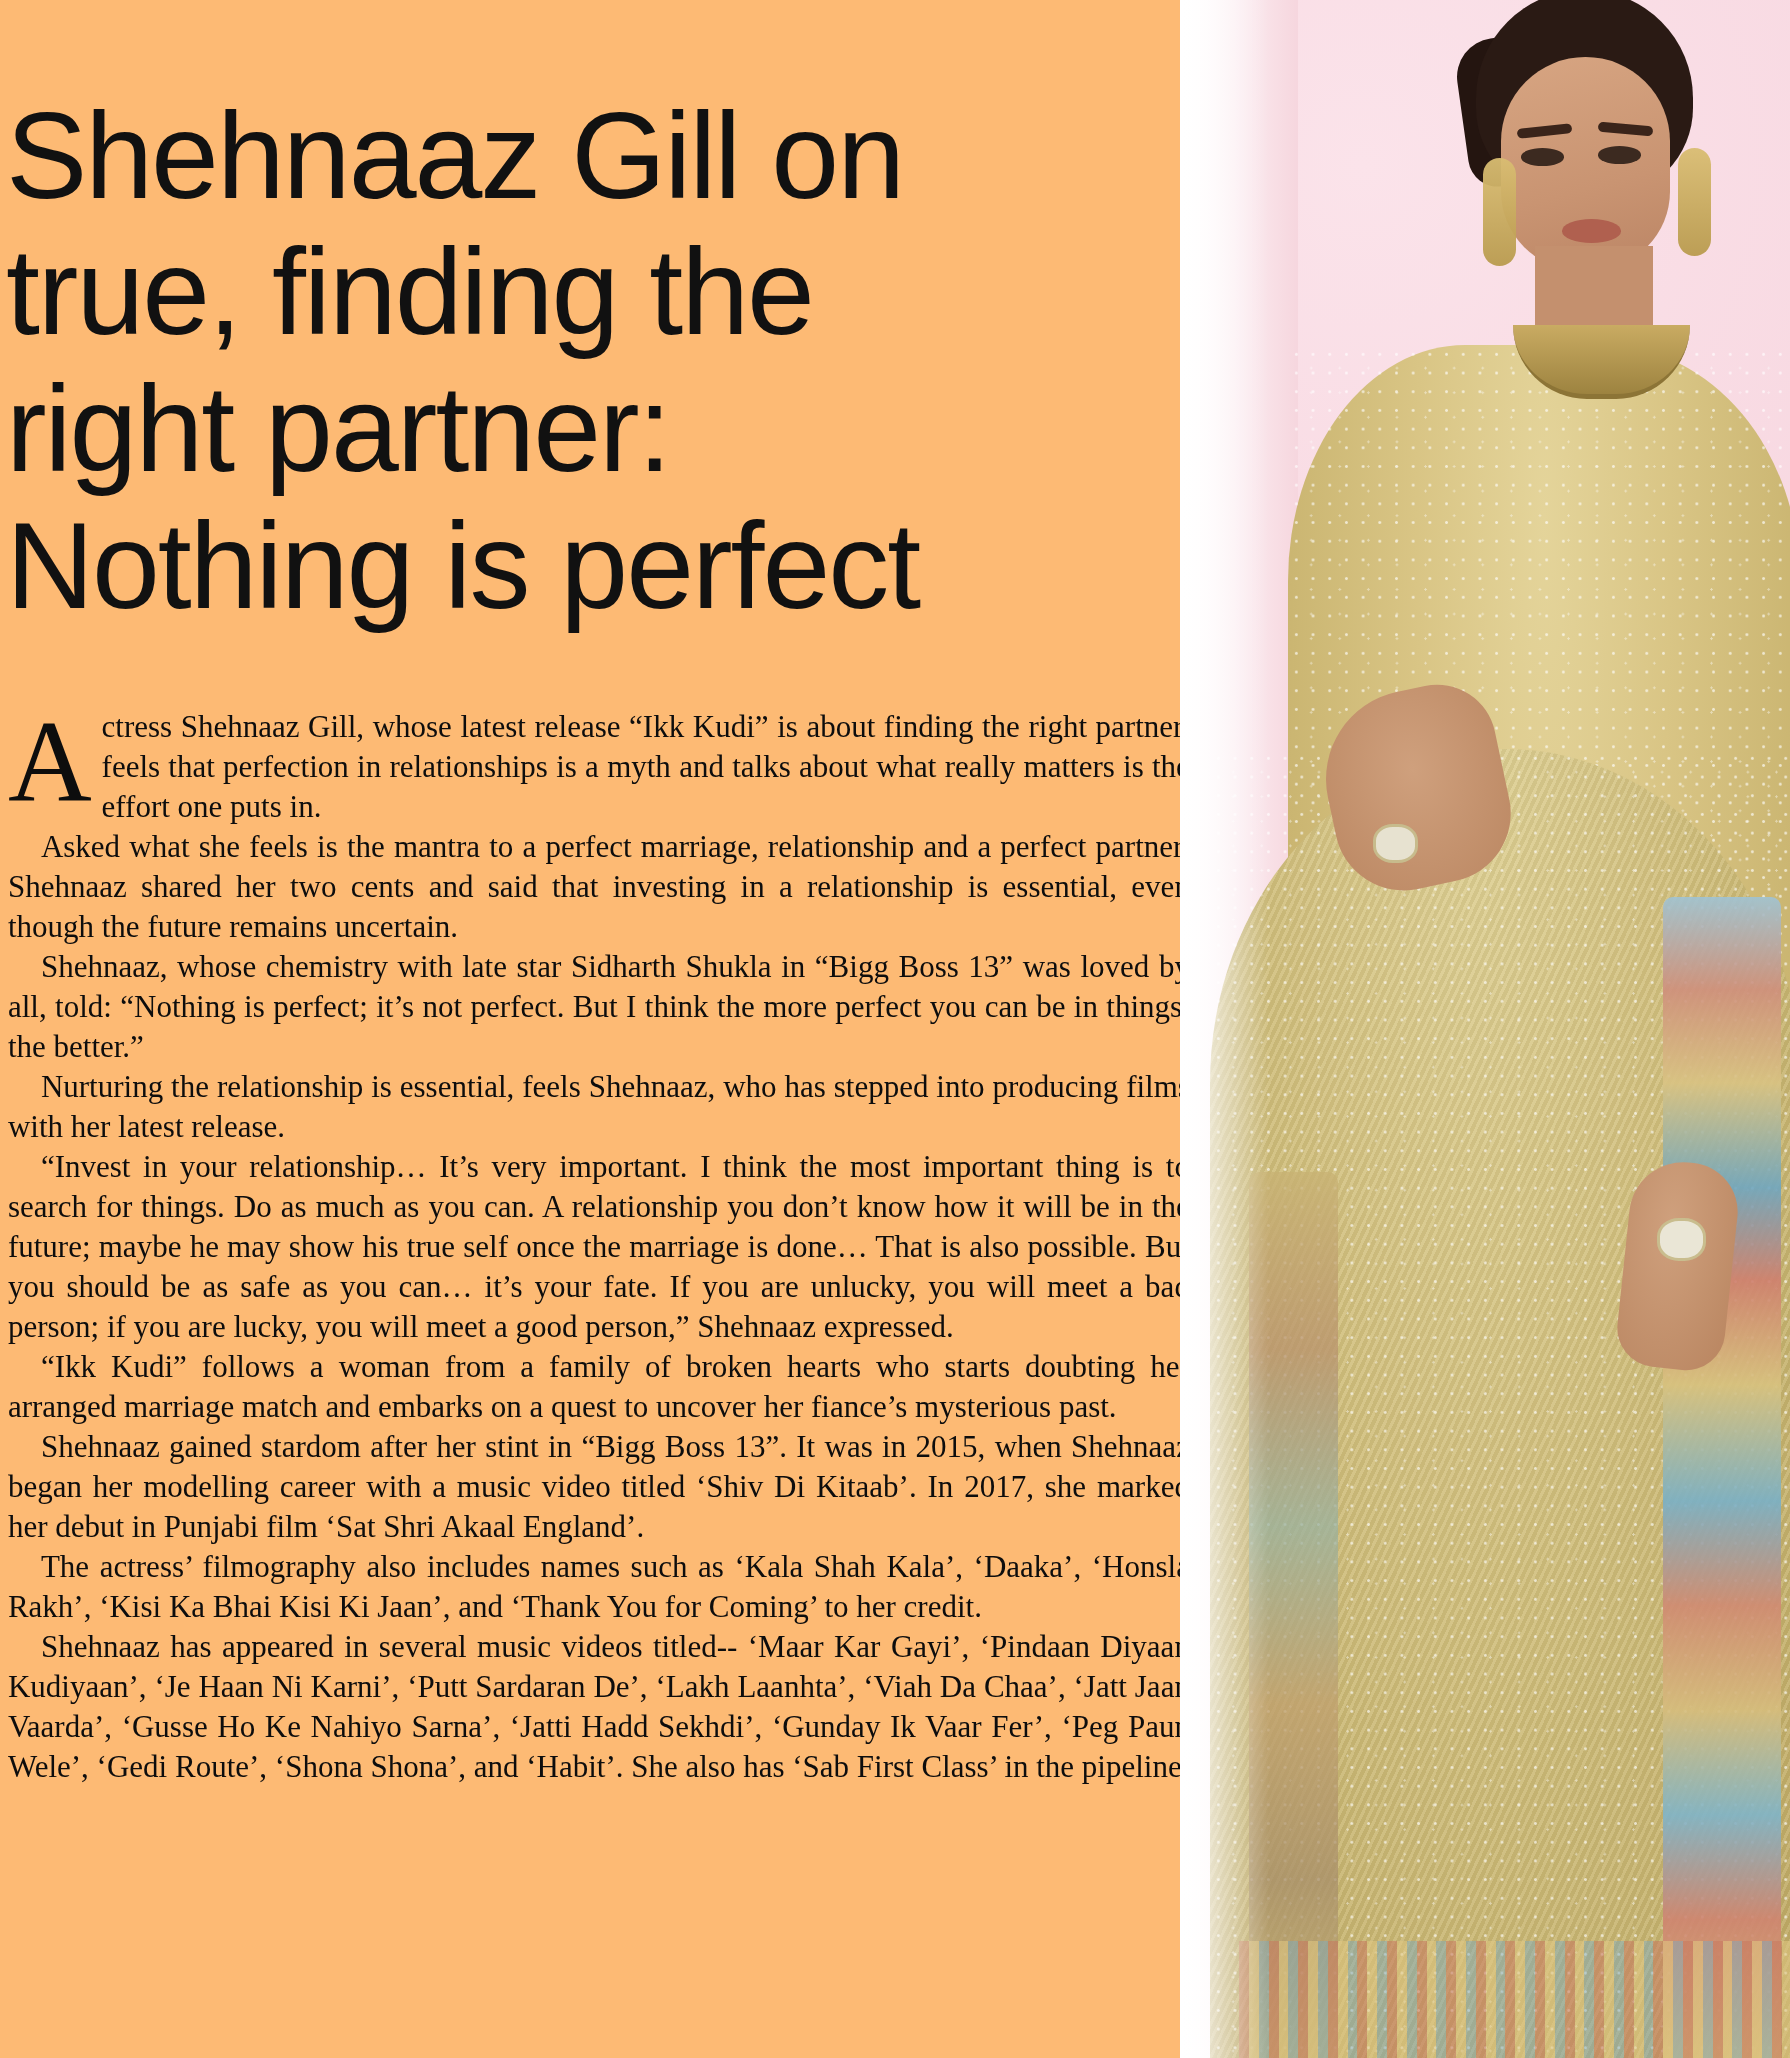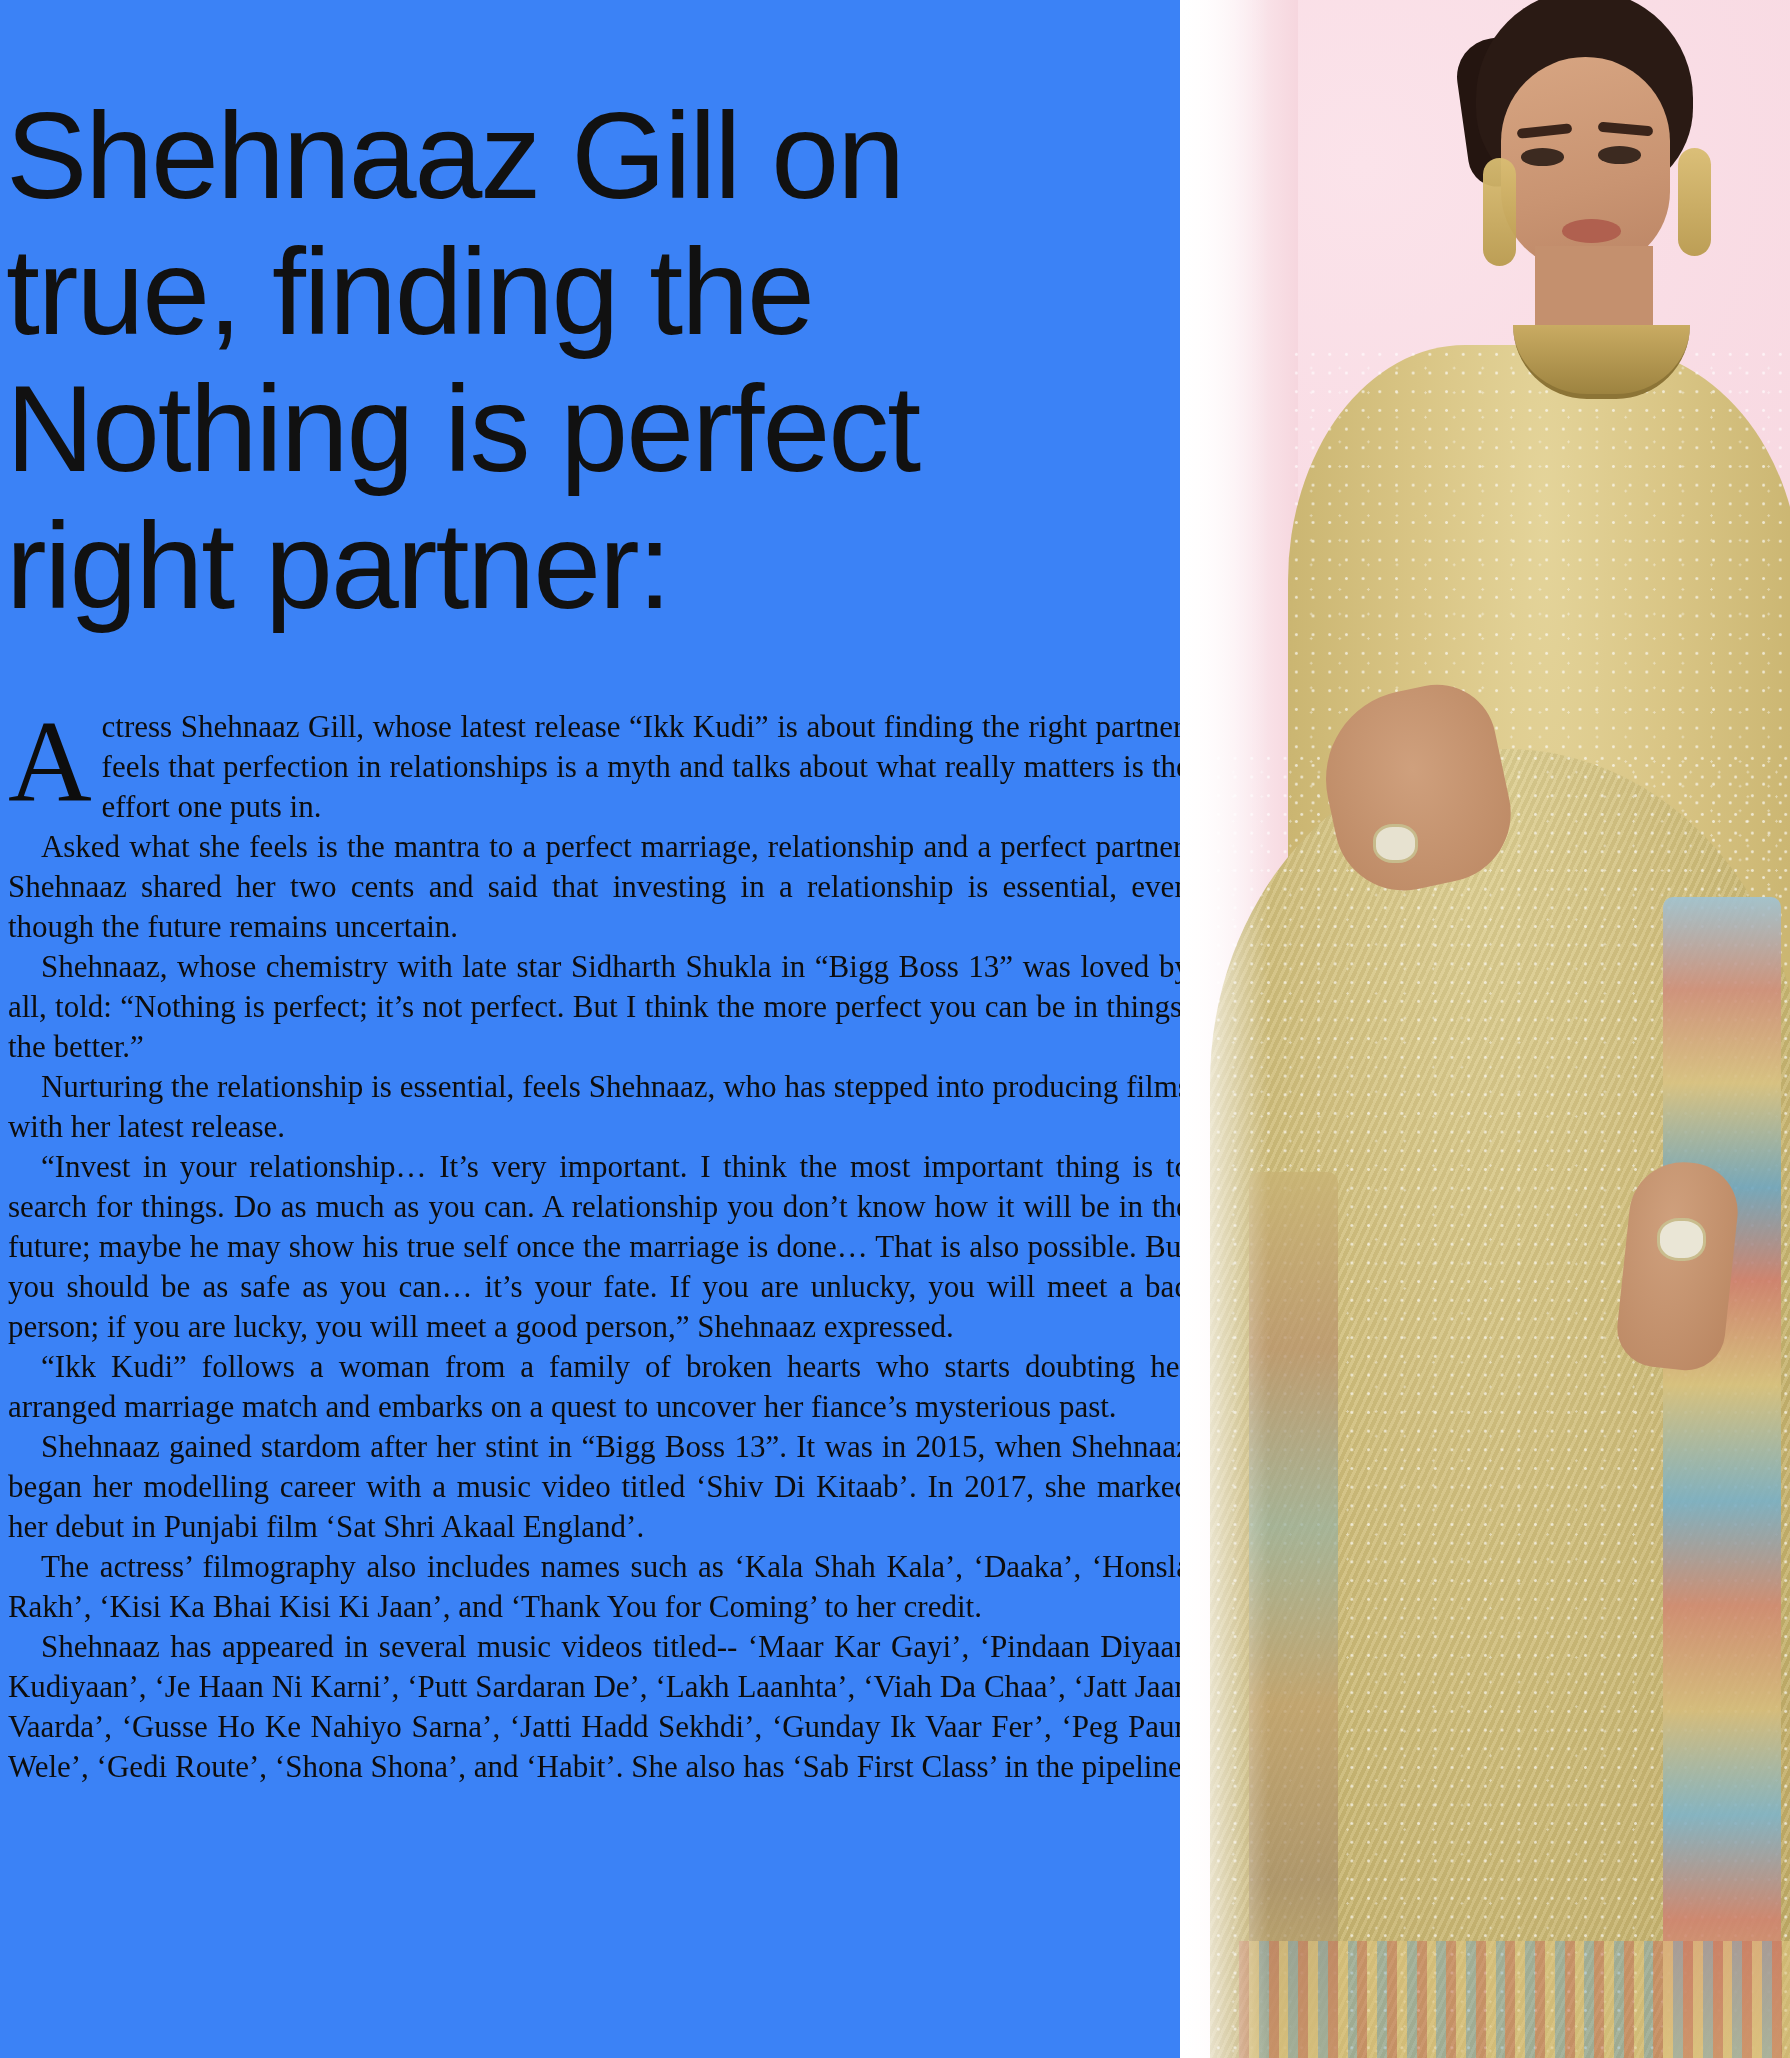--- a/index.html
+++ b/index.html
@@ -11,21 +11,21 @@
     width: 1791px;
     height: 2059px;
     position: relative;
     overflow: hidden;
     font-family: "Liberation Serif", serif;
   }
 
   .page {
     position: absolute;
     inset: 0;
-    background: #3b82f6;
+    background: #fdba74;
   }
 
   
   .headline {
     position: absolute;
     left: 5.9px;
     top: 5.9px;
     width: 1162px;
     font-family: "Liberation Sans", sans-serif;
     font-weight: 400;
@@ -317,22 +317,22 @@
   }
 </style>
 </head>
 <body>
 
 <div class="page">
 
   <h1 class="headline">
     <span class="hl-line">Shehnaaz Gill on</span>
     <span class="hl-line">true, finding the</span>
+    <span class="hl-line">right partner:</span>
     <span class="hl-line">Nothing is perfect</span>
-    <span class="hl-line">right partner:</span>
   </h1>
 
   <div class="article">
     <p class="first dropcap-para">
       <span class="dropcap">A</span><span>ctress Shehnaaz Gill, whose latest release “Ikk Kudi” is about finding the right partner, feels that perfection in relationships is a myth and talks about what really matters is the effort one puts in.</span>
     </p>
     <p>Asked what she feels is the mantra to a perfect marriage, relationship and a perfect partner, Shehnaaz shared her two cents and said that investing in a relationship is essential, even though the future remains uncertain.</p>
     <p>Shehnaaz, whose chemistry with late star Sidharth Shukla in “Bigg Boss 13” was loved by all, told: “Nothing is perfect; it’s not perfect. But I think the more perfect you can be in things, the better.”</p>
     <p>Nurturing the relationship is essential, feels Shehnaaz, who has stepped into producing films with her latest release.</p>
     <p>“Invest in your relationship… It’s very important. I think the most important thing is to search for things. Do as much as you can. A relationship you don’t know how it will be in the future; maybe he may show his true self once the marriage is done… That is also possible. But you should be as safe as you can… it’s your fate. If you are unlucky, you will meet a bad person; if you are lucky, you will meet a good person,” Shehnaaz expressed.</p>

